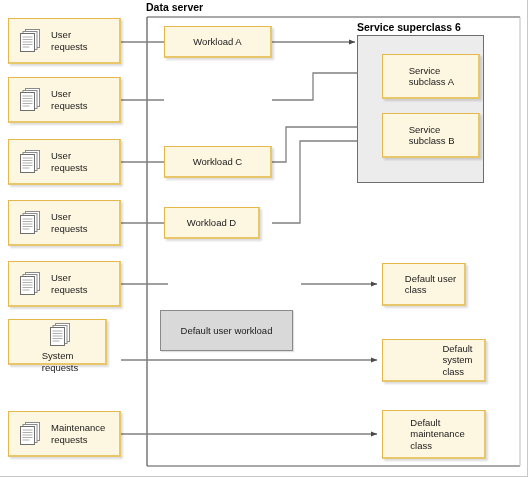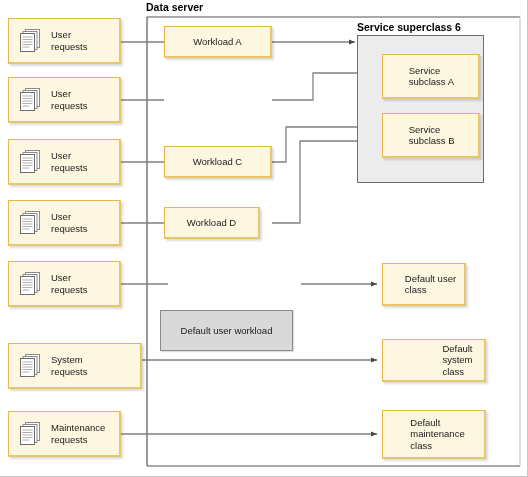--- a/index.html
+++ b/index.html
@@ -254,21 +254,21 @@
           <line x1="7.5" y1="21" x2="14.5" y2="21"></line>
         </g>
       </svg>
     </span>
     <span class="lbl">
       <div>User</div>
       <div>requests</div>
     </span>
   </div>
 
-  <div class="node box-cream req" style="left:8px;top:343px;width:134px;height:46px;">
+  <div class="node box-cream req" style="left:8px;top:319px;width:99px;height:46px;flex-direction:column;">
     <span class="ico">
       <svg viewBox="0 0 30 30" width="30" height="30" xmlns="http://www.w3.org/2000/svg">
         <rect x="10.5" y="3.5" width="14" height="18" fill="#ffffff" stroke="#8a8a8a" stroke-width="1"></rect>
         <rect x="8" y="5.5" width="14" height="18" fill="#ffffff" stroke="#8a8a8a" stroke-width="1"></rect>
         <rect x="5.5" y="7.5" width="14" height="18" fill="#ffffff" stroke="#6e6e6e" stroke-width="1"></rect>
         <g stroke="#9a9a9a" stroke-width="0.8">
           <line x1="7.5" y1="11" x2="17.5" y2="11"></line>
             <line x1="7.5" y1="13.5" x2="17.5" y2="13.5"></line>
           <line x1="7.5" y1="16" x2="17.5" y2="16"></line>
             <line x1="7.5" y1="18.5" x2="17.5" y2="18.5"></line>

